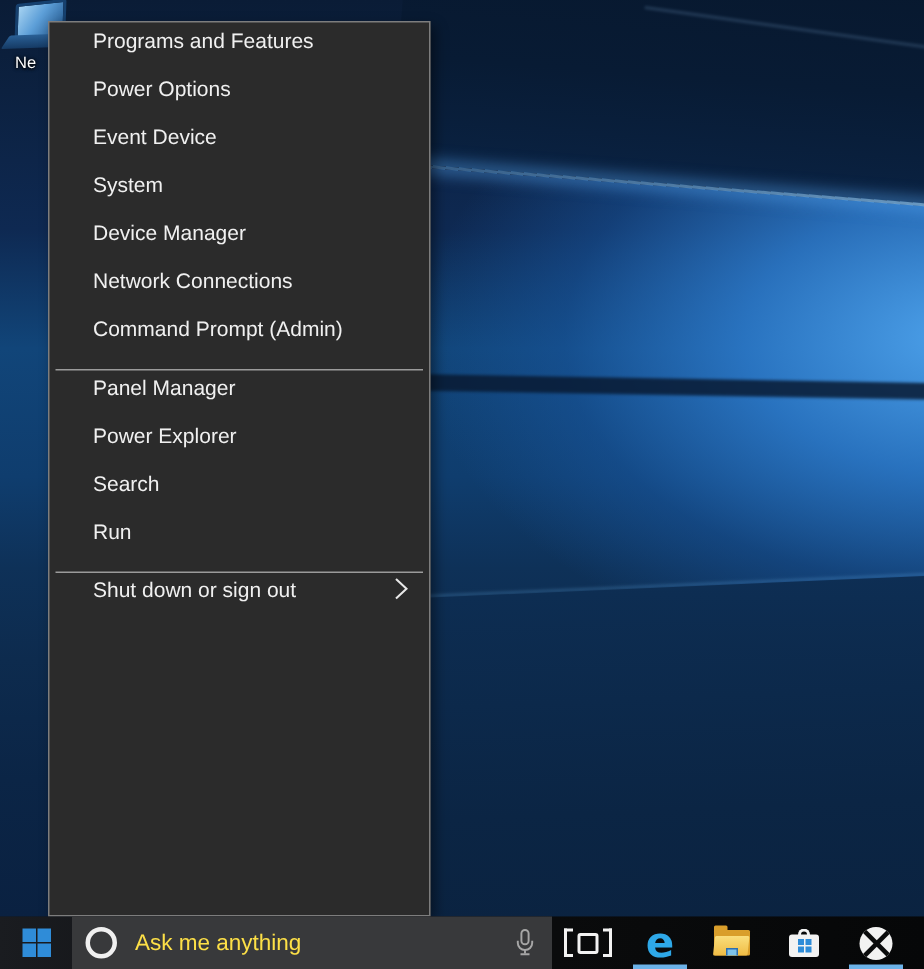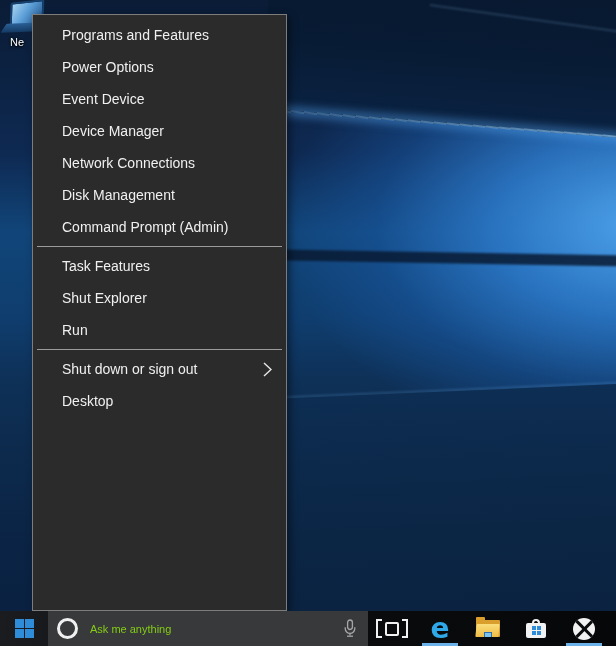--- a/index.html
+++ b/index.html
@@ -36,37 +36,37 @@
     background:linear-gradient(125deg,#a8d4f2 0%,#5d9fd8 45%,#1e5288 100%);
     border:2px solid #16406e;transform:rotate(-6deg) skewX(-8deg);}
   .laptop-base{width:38px;height:9px;margin-top:-4px;border-radius:1px;
     background:linear-gradient(180deg,#2a6096,#153a64);transform:skewX(-35deg) rotate(-2deg);}
   .icon-label{color:#fff;font-size:11px;margin-top:4px;margin-left:6px;
     text-shadow:0 1px 2px #000,0 0 3px #000;}
   
   .winx-menu{position:absolute;left:32px;top:14px;width:255px;height:597px;
     box-sizing:border-box;background:#2b2b2b;border:1px solid #7d7d7d;
     padding-top:4px;z-index:5;box-shadow:3px 3px 8px rgba(0,0,0,.45);}
-  .menu-item{height:32px;display:flex;align-items:center;
+  .menu-item{height:32px;display:flex;align-items:flex-start;
     padding-left:29px;padding-right:12px;
     color:#f0f0f0;font-size:14px;white-space:nowrap;cursor:default;}
   .menu-item .label{flex:1;}
   .menu-separator{height:1px;background:#9b9b9b;margin:3px 4px;}
   .chevron{display:flex;align-items:center;margin-right:2px;}
   
   .taskbar{position:absolute;left:0;top:611px;width:616px;height:35px;z-index:10;
     background:linear-gradient(90deg,#1a1c20 0%,#141518 18%,#0a0b0c 60%,#060708 100%);
     display:flex;align-items:stretch;}
   .start-button{width:48px;display:flex;align-items:center;justify-content:center;}
   .win-logo{display:grid;grid-template-columns:9px 9px;grid-template-rows:9px 9px;gap:1px;}
   .win-logo i{background:#2f8cd8;display:block;}
   .search-box{width:320px;background:#38393b;display:flex;align-items:center;}
   .cortana-ring{width:15px;height:15px;border:3px solid #f0f0f0;border-radius:50%;
     margin-left:9px;flex:0 0 auto;}
-  .search-placeholder{color:#84cc16;font-size:11px;margin-left:12px;flex:1;
+  .search-placeholder{color:#fde047;font-size:15px;margin-left:12px;flex:1;
     white-space:nowrap;overflow:hidden;}
   .mic{margin-right:11px;display:flex;align-items:center;}
   .tb-slot{width:48px;position:relative;display:flex;align-items:center;justify-content:center;}
   .running-indicator{position:absolute;bottom:0;left:6px;width:36px;height:3px;background:#6cb2e8;}
   
   .tv{display:flex;align-items:center;gap:3px;}
   .tv .br-l{width:4px;height:15px;border:2px solid #f2f2f2;border-right:none;}
   .tv .br-r{width:4px;height:15px;border:2px solid #f2f2f2;border-left:none;}
   .tv .tv-rect{width:10px;height:10px;border:2px solid #f2f2f2;border-radius:2px;}
   
@@ -118,57 +118,57 @@
   <div class="menu-item">
       <span class="label">Programs and Features</span>
     </div>
   <div class="menu-item">
       <span class="label">Power Options</span>
     </div>
   <div class="menu-item">
       <span class="label">Event Device</span>
     </div>
   <div class="menu-item">
+      <span class="label">System</span>
+    </div>
+  <div class="menu-item">
       <span class="label">Device Manager</span>
     </div>
   <div class="menu-item">
       <span class="label">Network Connections</span>
     </div>
   <div class="menu-item">
-      <span class="label">Disk Management</span>
-    </div>
-  <div class="menu-item">
       <span class="label">Command Prompt (Admin)</span>
     </div>
 
   <div class="menu-separator"></div>
 
   <div class="menu-item">
-      <span class="label">Task Features</span>
-    </div>
-  <div class="menu-item">
-      <span class="label">Shut Explorer</span>
+      <span class="label">Panel Manager</span>
+    </div>
+  <div class="menu-item">
+      <span class="label">Power Explorer</span>
+    </div>
+  <div class="menu-item">
+      <span class="label">Search</span>
     </div>
   <div class="menu-item">
       <span class="label">Run</span>
     </div>
 
   <div class="menu-separator"></div>
 
   <div class="menu-item">
     <span class="label">Shut down or sign out</span>
     <span class="chevron">
       <svg width="9" height="15" viewBox="0 0 9 15">
           <polyline points="1,1 8,7.5 1,14" fill="none" stroke="#e8e8e8" stroke-width="1.4"></polyline>
         </svg>
     </span>
   </div>
-  <div class="menu-item">
-      <span class="label">Desktop</span>
-    </div>
 </div>
 
 <div class="taskbar">
   <div class="start-button">
     <span class="win-logo">
         <i></i>
         <i></i>
         <i></i>
         <i></i>
       </span>

